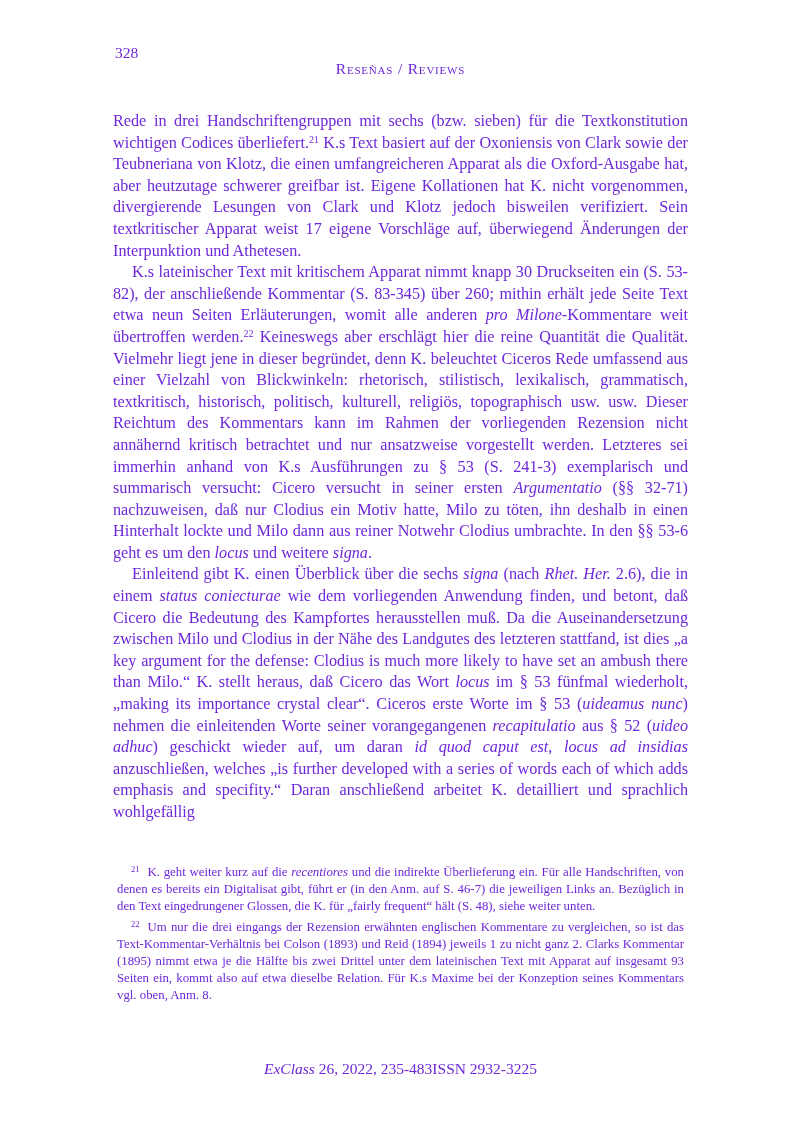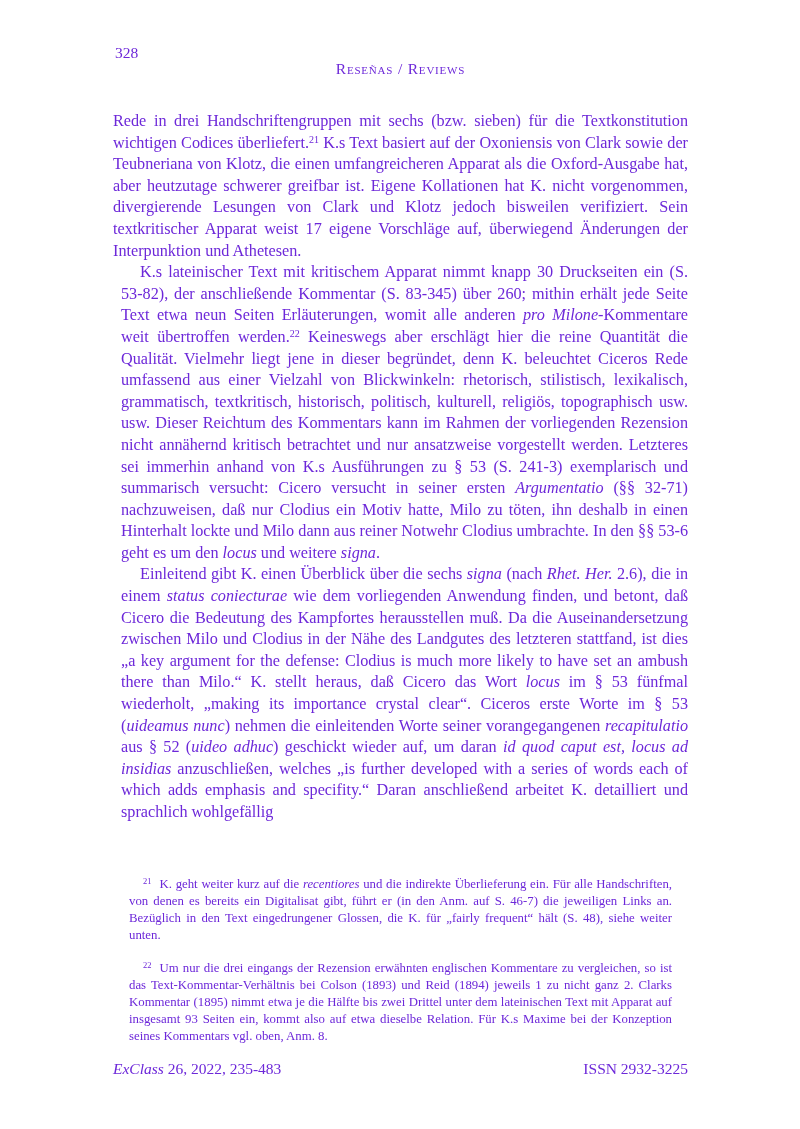--- a/index.html
+++ b/index.html
@@ -52,21 +52,20 @@
     line-height: 21.6px;
     text-align: justify;
     hyphens: none;
   }
   .body-text p.para {
     margin: 0;
     padding: 0;
   }
   .body-text p.para.indent {
     text-indent: 19px;
-    margin-left: 8px;
   }
   .it { font-style: italic; }
   sup.supref {
     font-size: 10px;
     line-height: 0;
     position: relative;
     top: -5px;
     vertical-align: baseline;
   }
   
@@ -74,40 +73,40 @@
     position: absolute;
     top: 860px;
     left: 113px;
     width: 575px;
     font-size: 12.8px;
     line-height: 17px;
     text-align: justify;
     hyphens: none;
   }
   .footnotes p.footnote {
-    margin: 16px;
+    margin: 4px;
     padding: 0;
     text-indent: 14px;
   }
   sup.fn-num {
     font-size: 8.5px;
     line-height: 0;
     position: relative;
     top: -4px;
     vertical-align: baseline;
     margin-right: 8px;
   }
   
   .footer {
     position: absolute;
     top: 1059px;
     left: 113px;
     width: 575px;
     display: flex;
-    justify-content: space-between;
+    justify-content: center;
     font-size: 15.5px;
     line-height: 19px;
   }
 </style>
 </head>
 <body>
 
 <div class="page">
 
   <div class="header">

